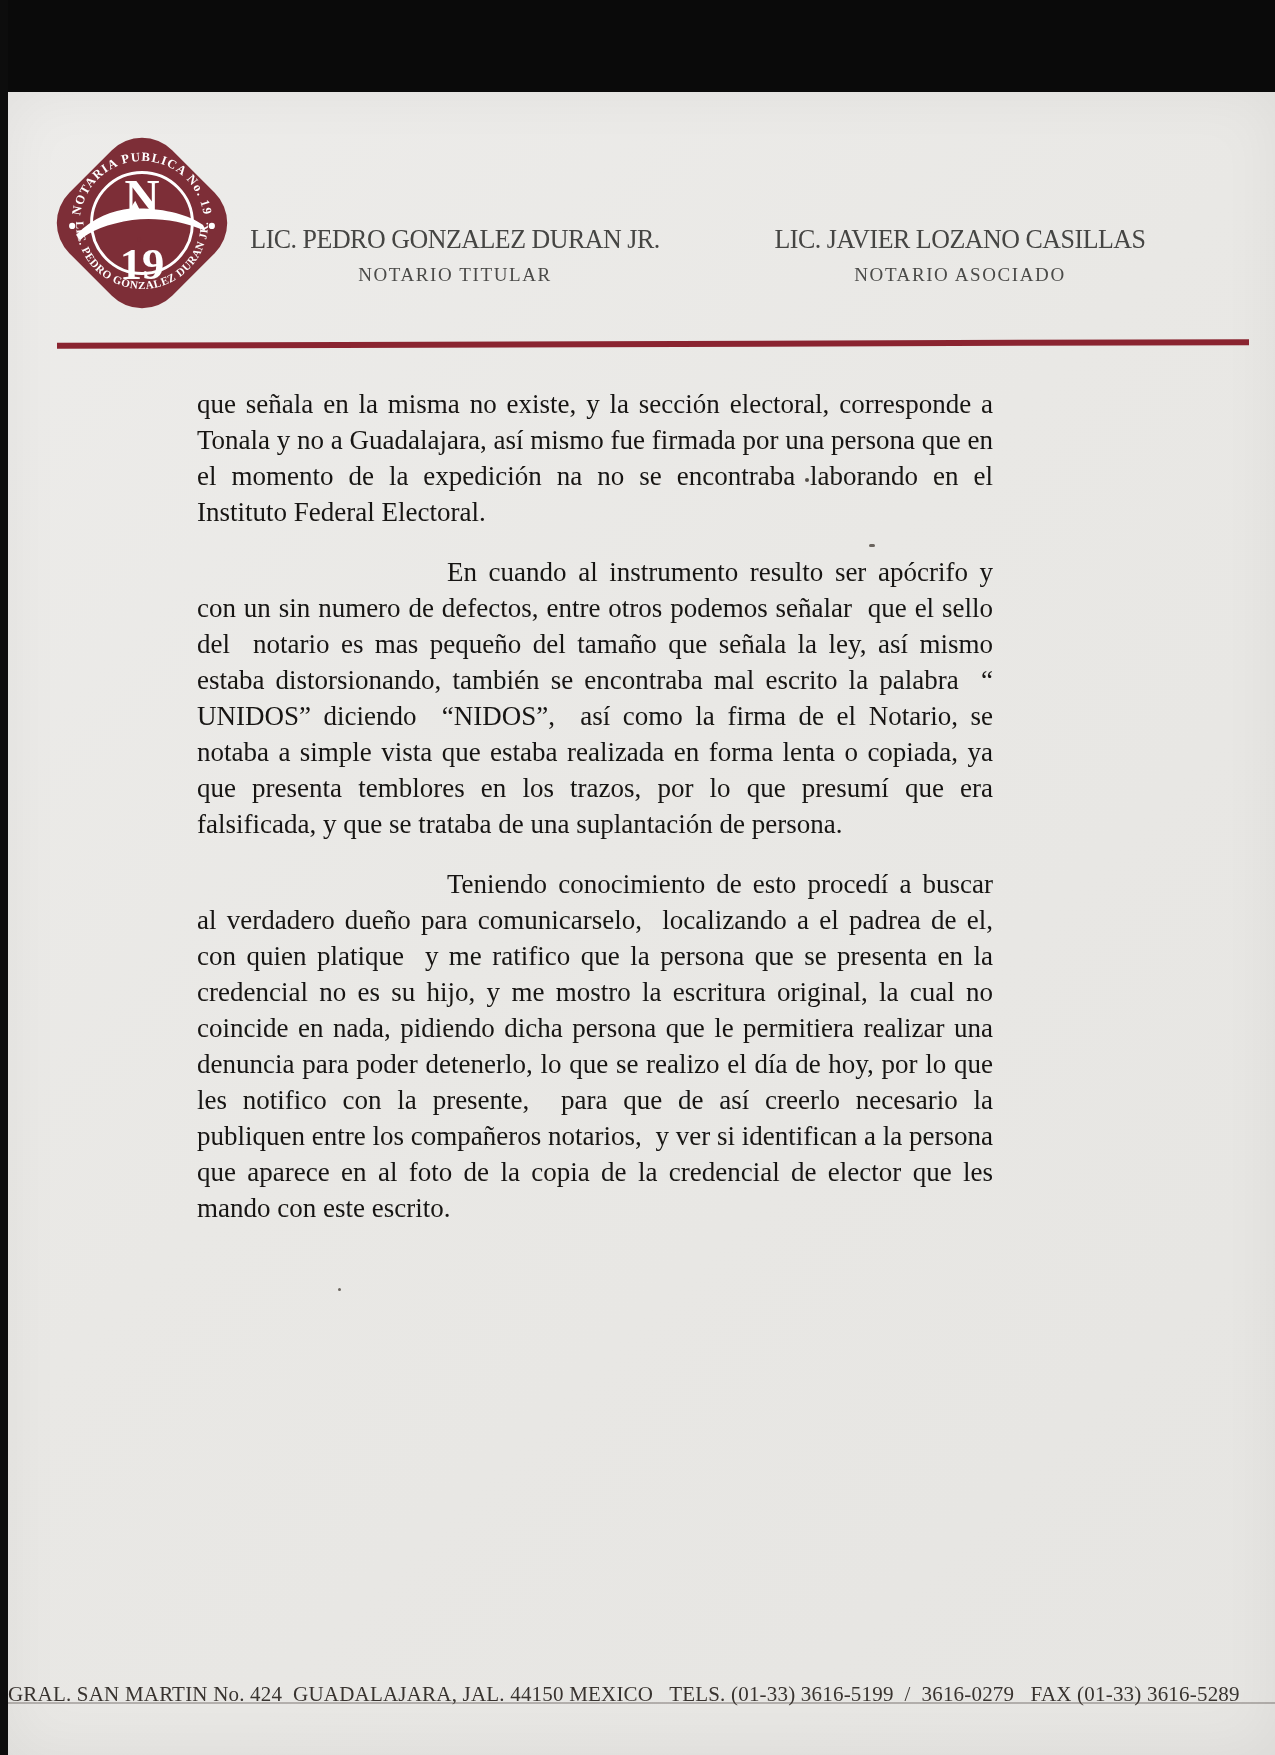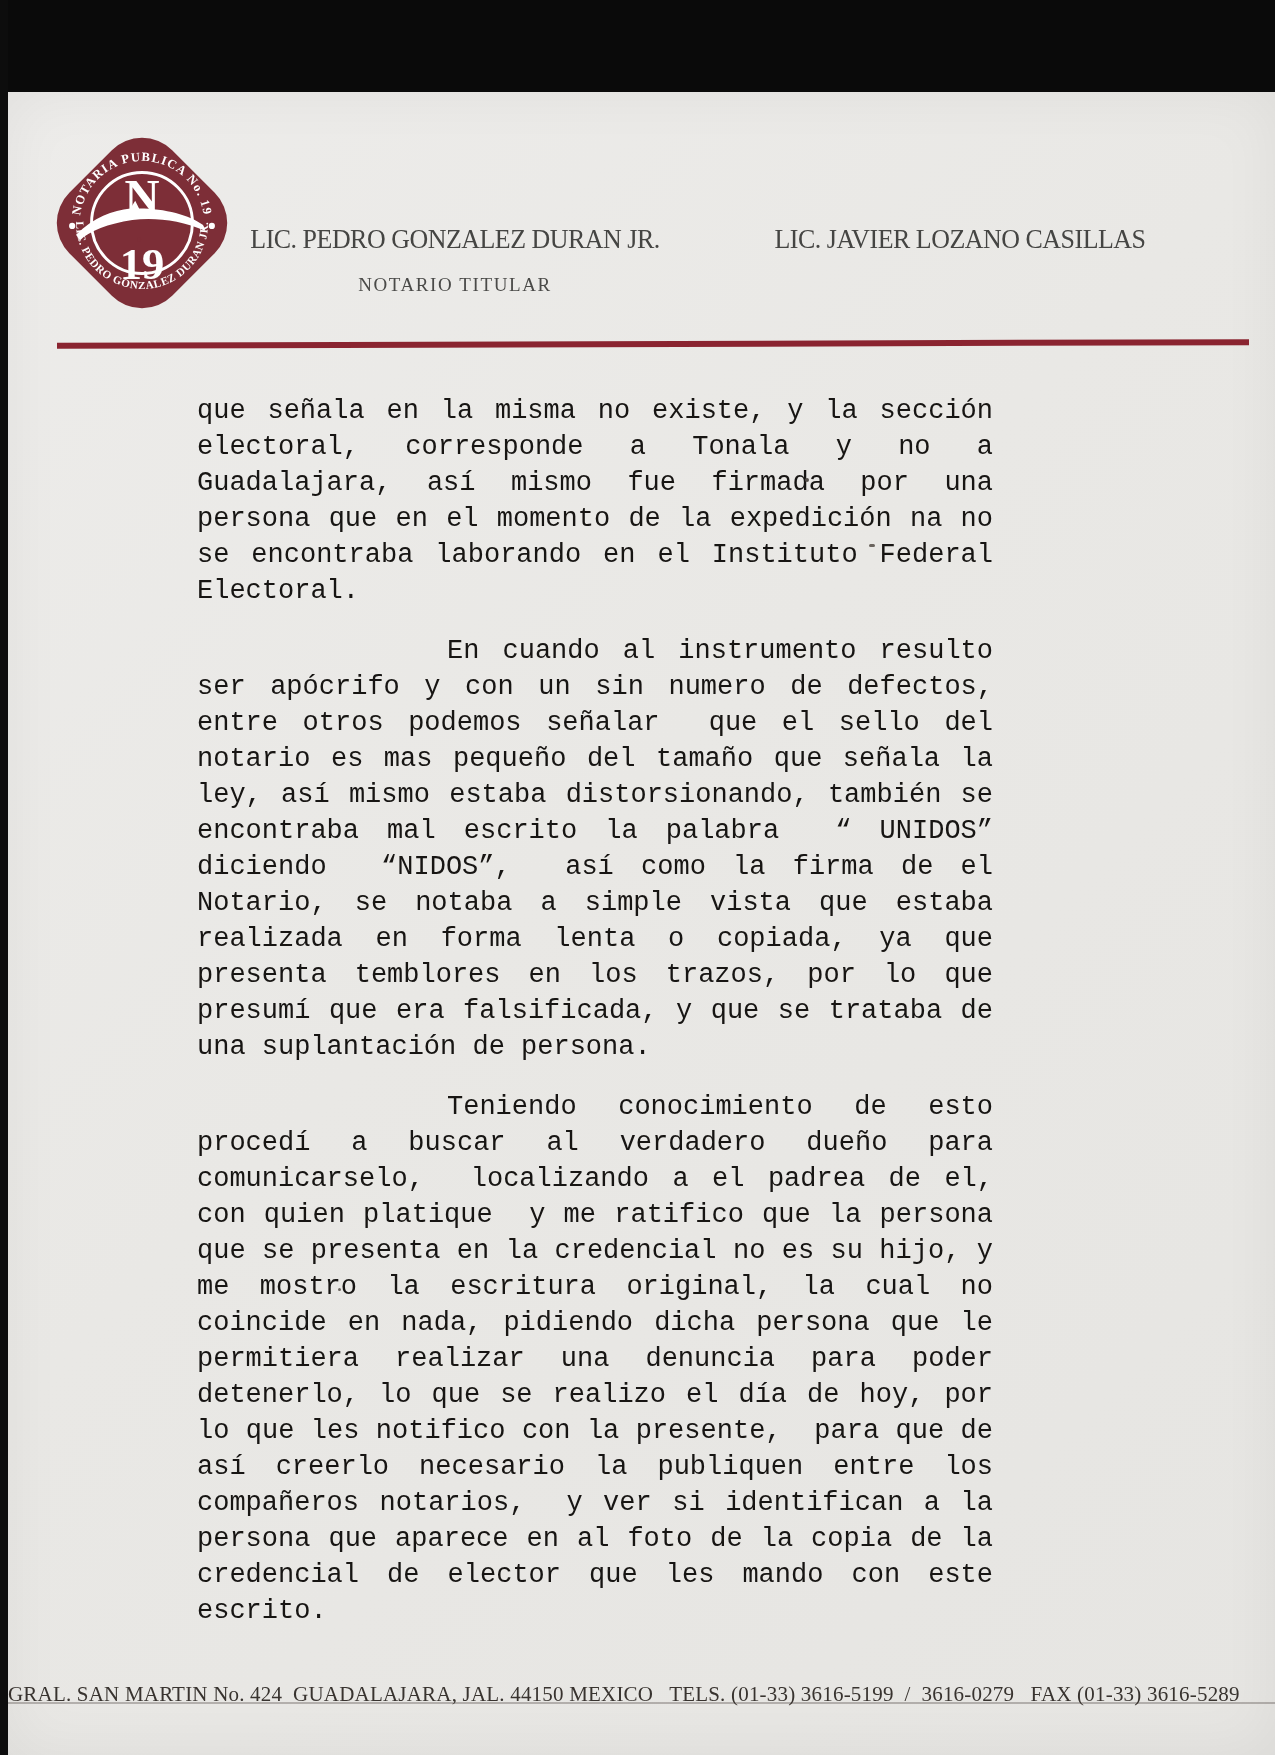--- a/index.html
+++ b/index.html
@@ -31,37 +31,36 @@
     color:#474745;
   }
   .head-block.titular{left:217px;}
   .head-block.asociado{left:722px;}
   .head-name{
     font-size:27px;letter-spacing:-0.5px;font-weight:500;
     color:#454543;
     transform:scaleX(0.96);
   }
   .head-role{
-    margin-top:19px;font-size:19px;letter-spacing:1.6px;color:#4a4a48;
+    margin-top:9px;font-size:19px;letter-spacing:1.6px;color:#4a4a48;
   }
   .head-rule{
     position:absolute;left:49px;top:249px;width:1192px;height:6px;
     background:#8a2430;
     transform:rotate(-0.18deg);
   }
   
   .body-text{
     position:absolute;left:189px;top:292px;width:796px;
     font-size:27px;line-height:36px;color:#171513;
     text-align:justify;
   }
   .body-text p{
-    margin:9px 0 24px 0;
+    margin:2px 0 24px 0;
     white-space:pre-wrap;
-    font-family:Liberation Mono, monospace;
   }
   .body-text p + p{text-indent:250px;}
   
   .footer{
     position:absolute;left:0;top:1590px;width:1202px;
     text-align:center;font-size:21px;color:#38332f;
     letter-spacing:0.2px;white-space:pre;
   }
   .crease-line{
     position:absolute;left:0;top:1610px;width:1267px;height:2px;
@@ -100,20 +99,21 @@
     <text x="100" y="158" font-size="46" fill="#ffffff" text-anchor="middle" font-weight="bold" font-family="Liberation Serif, serif">19</text>
     <circle cx="97" cy="117" r="2" fill="#7d2e37"></circle>
   </svg>
 
   <div class="head-block titular">
     <div class="head-name">LIC. PEDRO GONZALEZ DURAN JR.</div>
     <div class="head-role">NOTARIO TITULAR</div>
   </div>
   <div class="head-block asociado">
     <div class="head-name">LIC. JAVIER LOZANO CASILLAS</div>
+    <div class="head-role">NOTARIO ASOCIADO</div>
   </div>
 
   <div class="head-rule"></div>
 
   <div class="body-text">
     <p>que señala en la misma no existe, y la sección electoral, corresponde a Tonala y no a Guadalajara, así mismo fue firmada por una persona que en el momento de la expedición na no se encontraba laborando en el Instituto Federal Electoral.</p>
     <p>En cuando al instrumento resulto ser apócrifo y con un sin numero de defectos, entre otros podemos señalar  que el sello del  notario es mas pequeño del tamaño que señala la ley, así mismo estaba distorsionando, también se encontraba mal escrito la palabra  “ UNIDOS” diciendo  “NIDOS”,  así como la firma de el Notario, se notaba a simple vista que estaba realizada en forma lenta o copiada, ya que presenta temblores en los trazos, por lo que presumí que era falsificada, y que se trataba de una suplantación de persona.</p>
     <p>Teniendo conocimiento de esto procedí a buscar al verdadero dueño para comunicarselo,  localizando a el padrea de el, con quien platique  y me ratifico que la persona que se presenta en la credencial no es su hijo, y me mostro la escritura original, la cual no coincide en nada, pidiendo dicha persona que le permitiera realizar una denuncia para poder detenerlo, lo que se realizo el día de hoy, por lo que les notifico con la presente,  para que de así creerlo necesario la publiquen entre los compañeros notarios,  y ver si identifican a la persona que aparece en al foto de la copia de la credencial de elector que les mando con este escrito.</p>
   </div>
 

